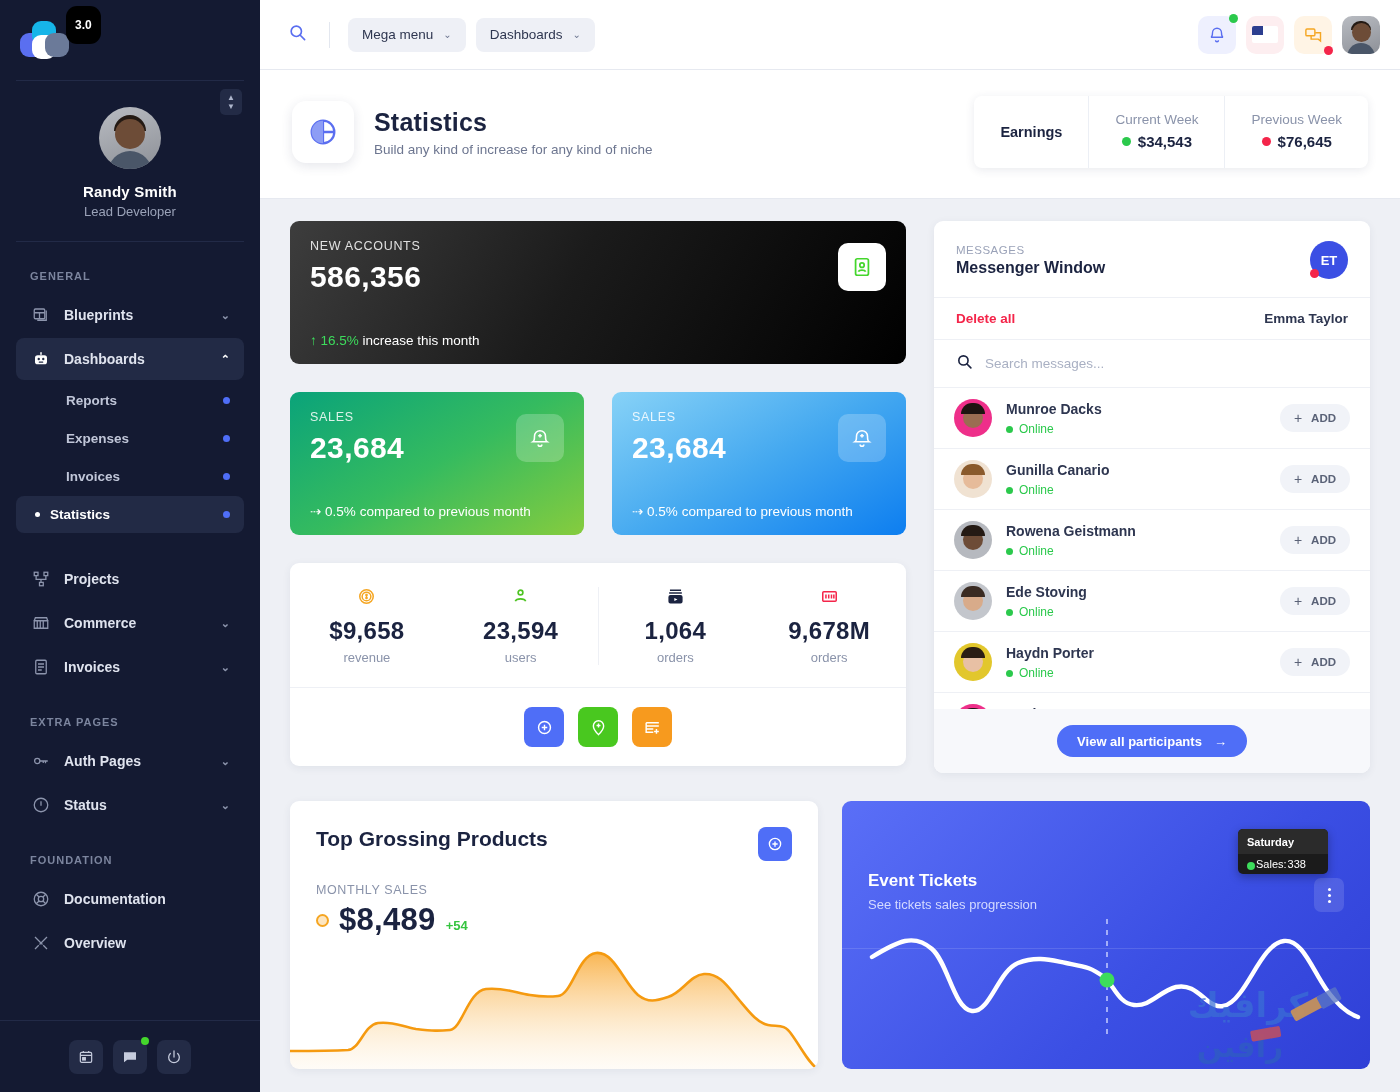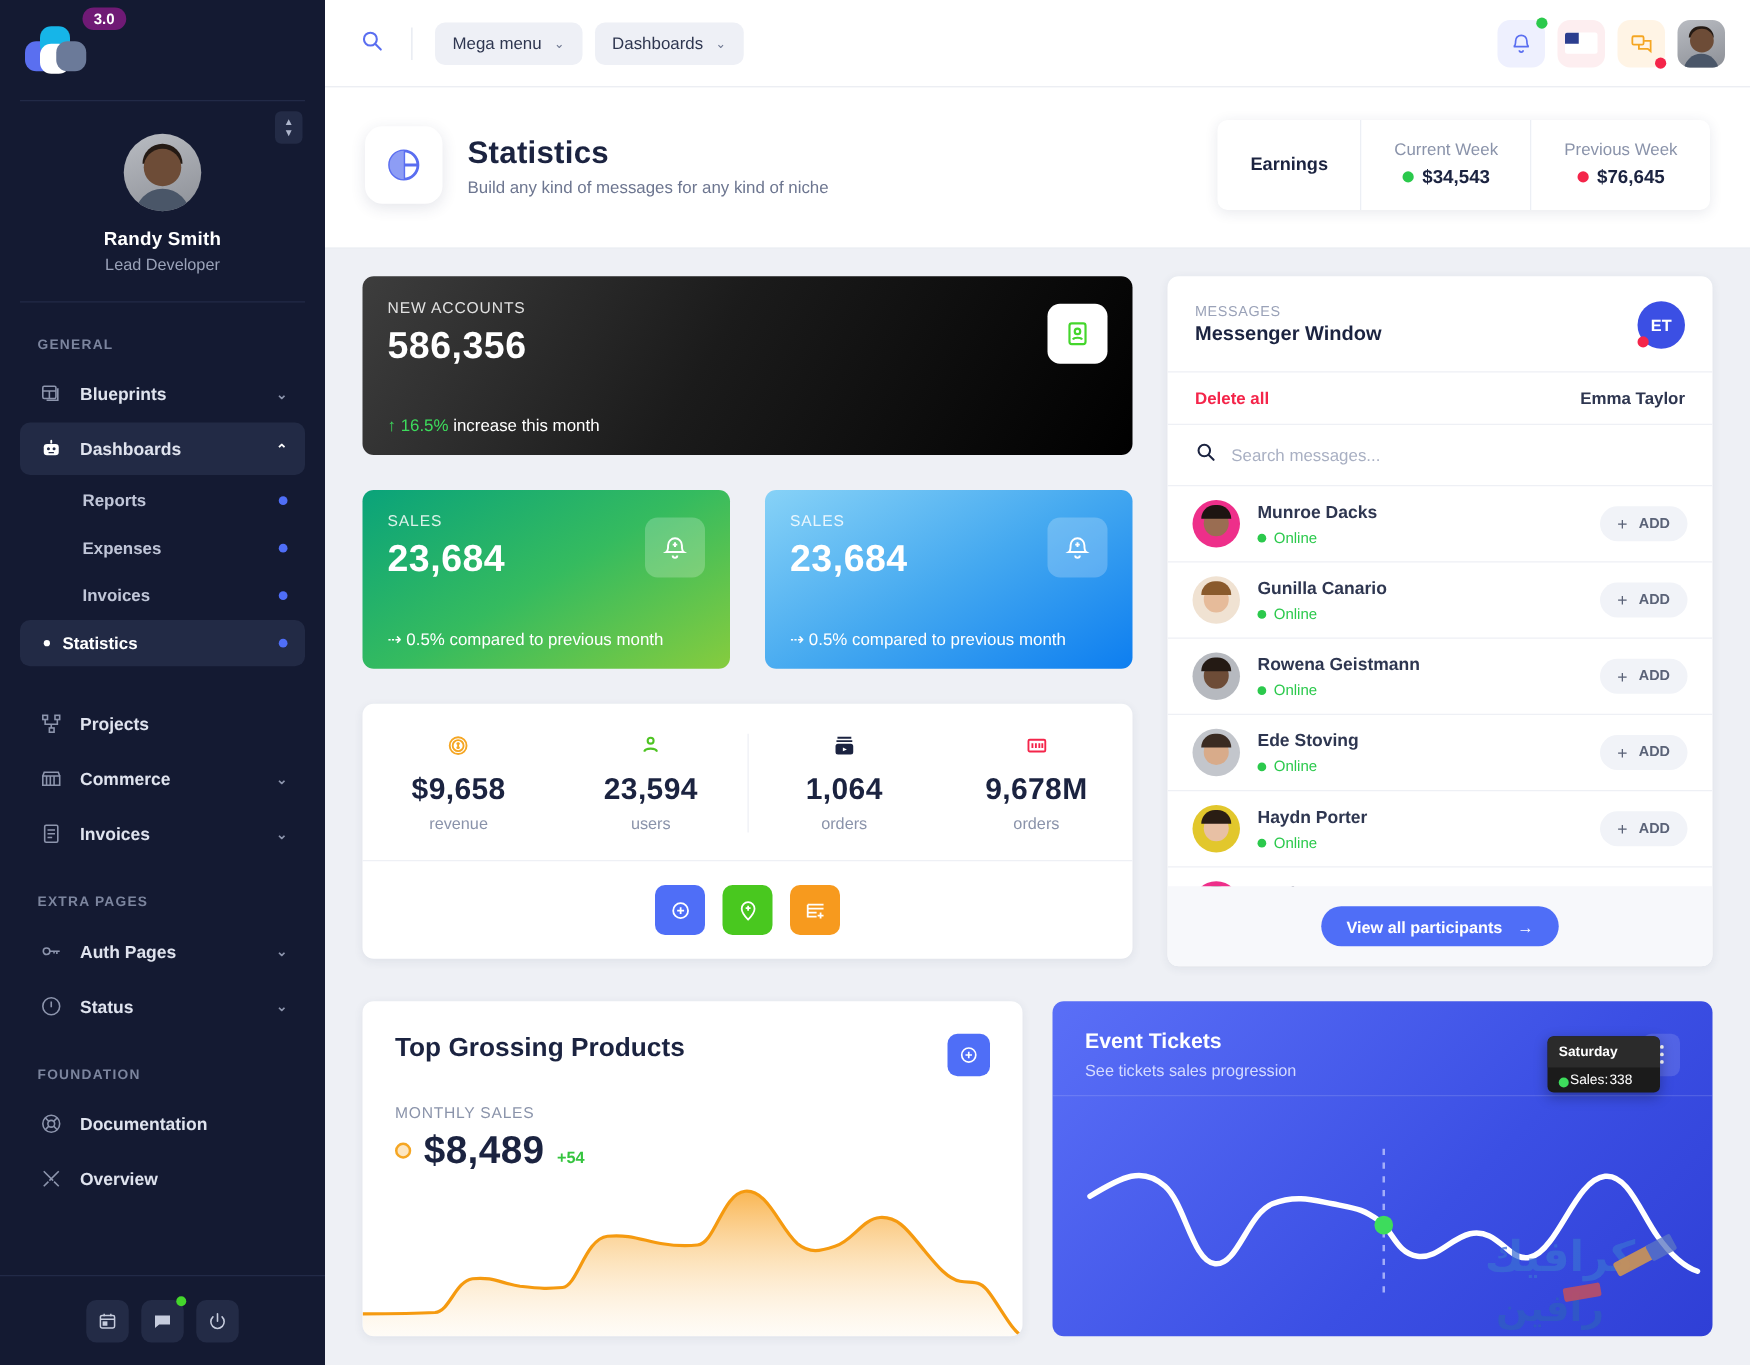--- a/index.html
+++ b/index.html
@@ -20,22 +20,22 @@
     position: relative;
   }
   .logo-row { height: 80px; display: flex; align-items: center; padding-left: 20px; gap: 4px; }
   .logo-mark { position: relative; width: 48px; height: 42px; }
   .blob { position: absolute; width: 24px; height: 24px; border-radius: 9px; }
   .blob.b1 { background: #5a6ff0; left: 0px; top: 14px; }
   .blob.b2 { background: #16b5e8; left: 12px; top: 2px; }
   .blob.b3 { background: #ffffff; left: 12px; top: 16px; }
   .blob.b4 { background: #6b7a99; left: 25px; top: 14px; }
   .ver-badge {
-    background: #701a75; color: #fff; font-size: 12px; font-weight: bold;
-    border-radius: 11px; padding: 2px 9px; align-self: flex-start; margin-top: 6px;
+    background: #000000; color: #fff; font-size: 12px; font-weight: bold;
+    border-radius: 11px; padding: 12px 9px; align-self: flex-start; margin-top: 6px;
     margin-left: -6px; position: relative; z-index: 3;
   }
   .sb-divider { height: 1px; background: #222a47; margin: 0 16px; }
 
   .profile { padding: 26px 0 22px; text-align: center; position: relative; }
   .avatar-lg {
     width: 62px; height: 62px; border-radius: 50%; margin: 0 auto 14px;
     background: linear-gradient(160deg,#b9bcc2,#8d9097);
     position: relative; overflow: hidden;
   }
@@ -217,21 +217,21 @@
   .prod-title { font-size: 21px; font-weight: bold; color: #1b2340; }
   .plus-sq { margin-left: auto; width: 34px; height: 34px; border-radius: 8px; background: #4f6ef7; color: #fff; display:flex; align-items:center; justify-content:center; font-size:17px; cursor:pointer; }
   .ms-kick { padding: 22px 26px 0; font-size: 12.5px; color: #8a93aa; letter-spacing: .6px; }
   .ms-val { padding: 5px 26px 0; display: flex; align-items: baseline; gap: 10px; }
   .ms-ring { width: 13px; height: 13px; border-radius: 50%; border: 2.5px solid #f5a623; background: #fde6c1; align-self: center; }
   .ms-amount { font-size: 31px; font-weight: bold; color: #1b2340; letter-spacing: .3px; }
   .ms-delta { font-size: 13px; font-weight: bold; color: #35c43f; }
   .area-wrap { position: absolute; left: 0; right: 0; bottom: 0; height: 130px; }
 
   .ev-card { flex: 1 1 auto; background: linear-gradient(135deg,#5a6ff7 0%, #3b4fe4 60%, #2f3fd6 100%); border-radius: 9px; height: 268px; position: relative; overflow: hidden; }
-  .ev-head { padding: 22px 26px 12px; display: flex; align-items: center; border-bottom: 1px solid rgba(255,255,255,.13); }
+  .ev-head { padding: 22px 26px 36px; display: flex; align-items: flex-end; border-bottom: 1px solid rgba(255,255,255,.13); margin-top: 48px; }
   .ev-title { font-size: 17px; font-weight: bold; color: #fff; }
   .ev-sub { font-size: 13px; color: #d4daff; margin-top: 6px; }
   .kebab { margin-left: auto; width: 30px; height: 34px; border-radius: 7px; background: rgba(255,255,255,.13); display:flex; flex-direction:column; align-items:center; justify-content:center; gap:3px; cursor:pointer; }
   .kebab i { width: 3px; height: 3px; border-radius: 50%; background: #fff; display: block; }
   .ev-chart { position: absolute; left: 0; right: 0; top: 96px; bottom: 0; }
   .tooltip {
     position: absolute; right: 42px; top: 28px; background: #1b1b1b; border-radius: 5px;
     width: 90px; color: #fff; overflow: hidden; box-shadow: 0 3px 10px rgba(0,0,0,.3);
   }
   .tt-head { font-size: 11px; padding: 7px 9px 6px; background: #2b2b2b; font-weight: bold; }
@@ -485,21 +485,21 @@
     <section class="pagehead">
       <div class="ph-icon">
         <svg width="32" height="32" viewBox="0 0 24 24" fill="none" stroke="#5a6ef0" stroke-width="1.7">
             <circle cx="12" cy="12" r="8.5"></circle>
             <path d="M12 3.5v17M12 12h8.5" stroke-width="1.7"></path>
             <path d="M12 3.5a8.5 8.5 0 0 0 0 17z" fill="#8d9df5" stroke="none"></path>
           </svg>
       </div>
       <div>
         <div class="ph-title">Statistics</div>
-        <div class="ph-sub">Build any kind of messages for any kind of niche</div>
+        <div class="ph-sub">Build any kind of increase for any kind of niche</div>
       </div>
       <div class="earn-card">
         <div class="earn-cell">
           <div class="earn-title">Earnings</div>
         </div>
         <div class="earn-cell">
           <div class="earn-label">Current Week</div>
           <div class="earn-val">
             <span class="sdot" style="background:#2bc94c"></span>
             <span>$34,543</span>

